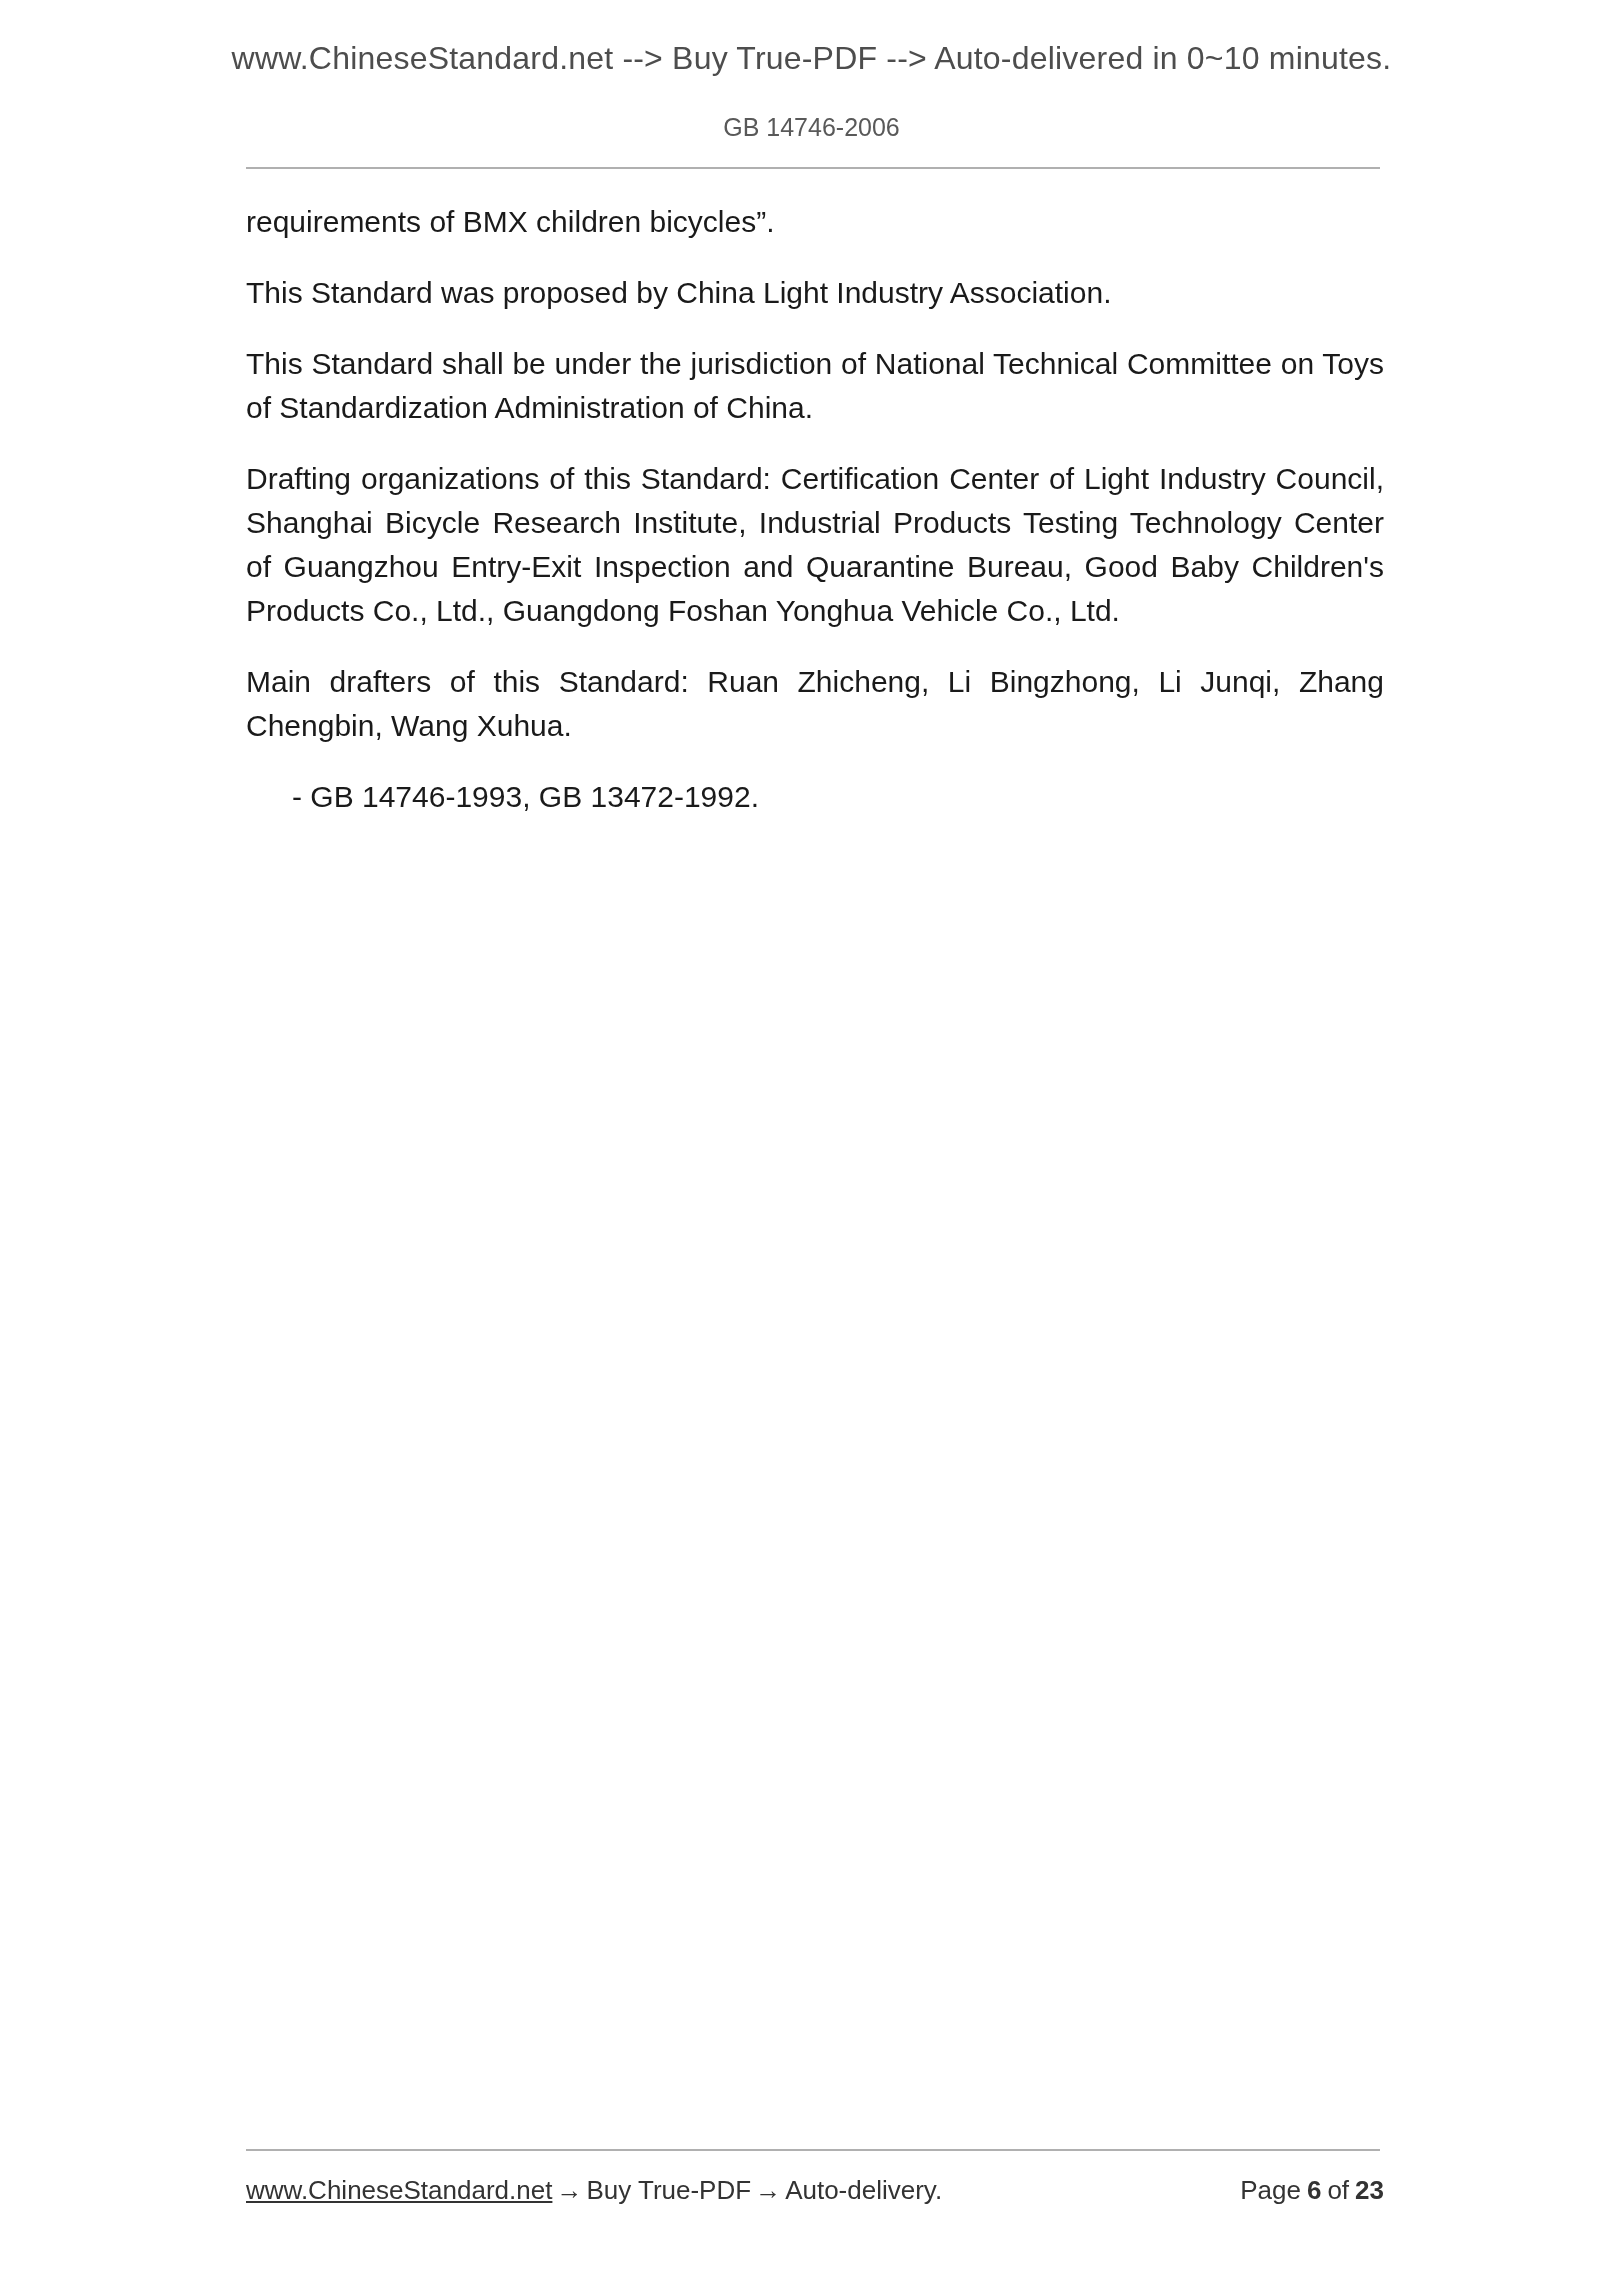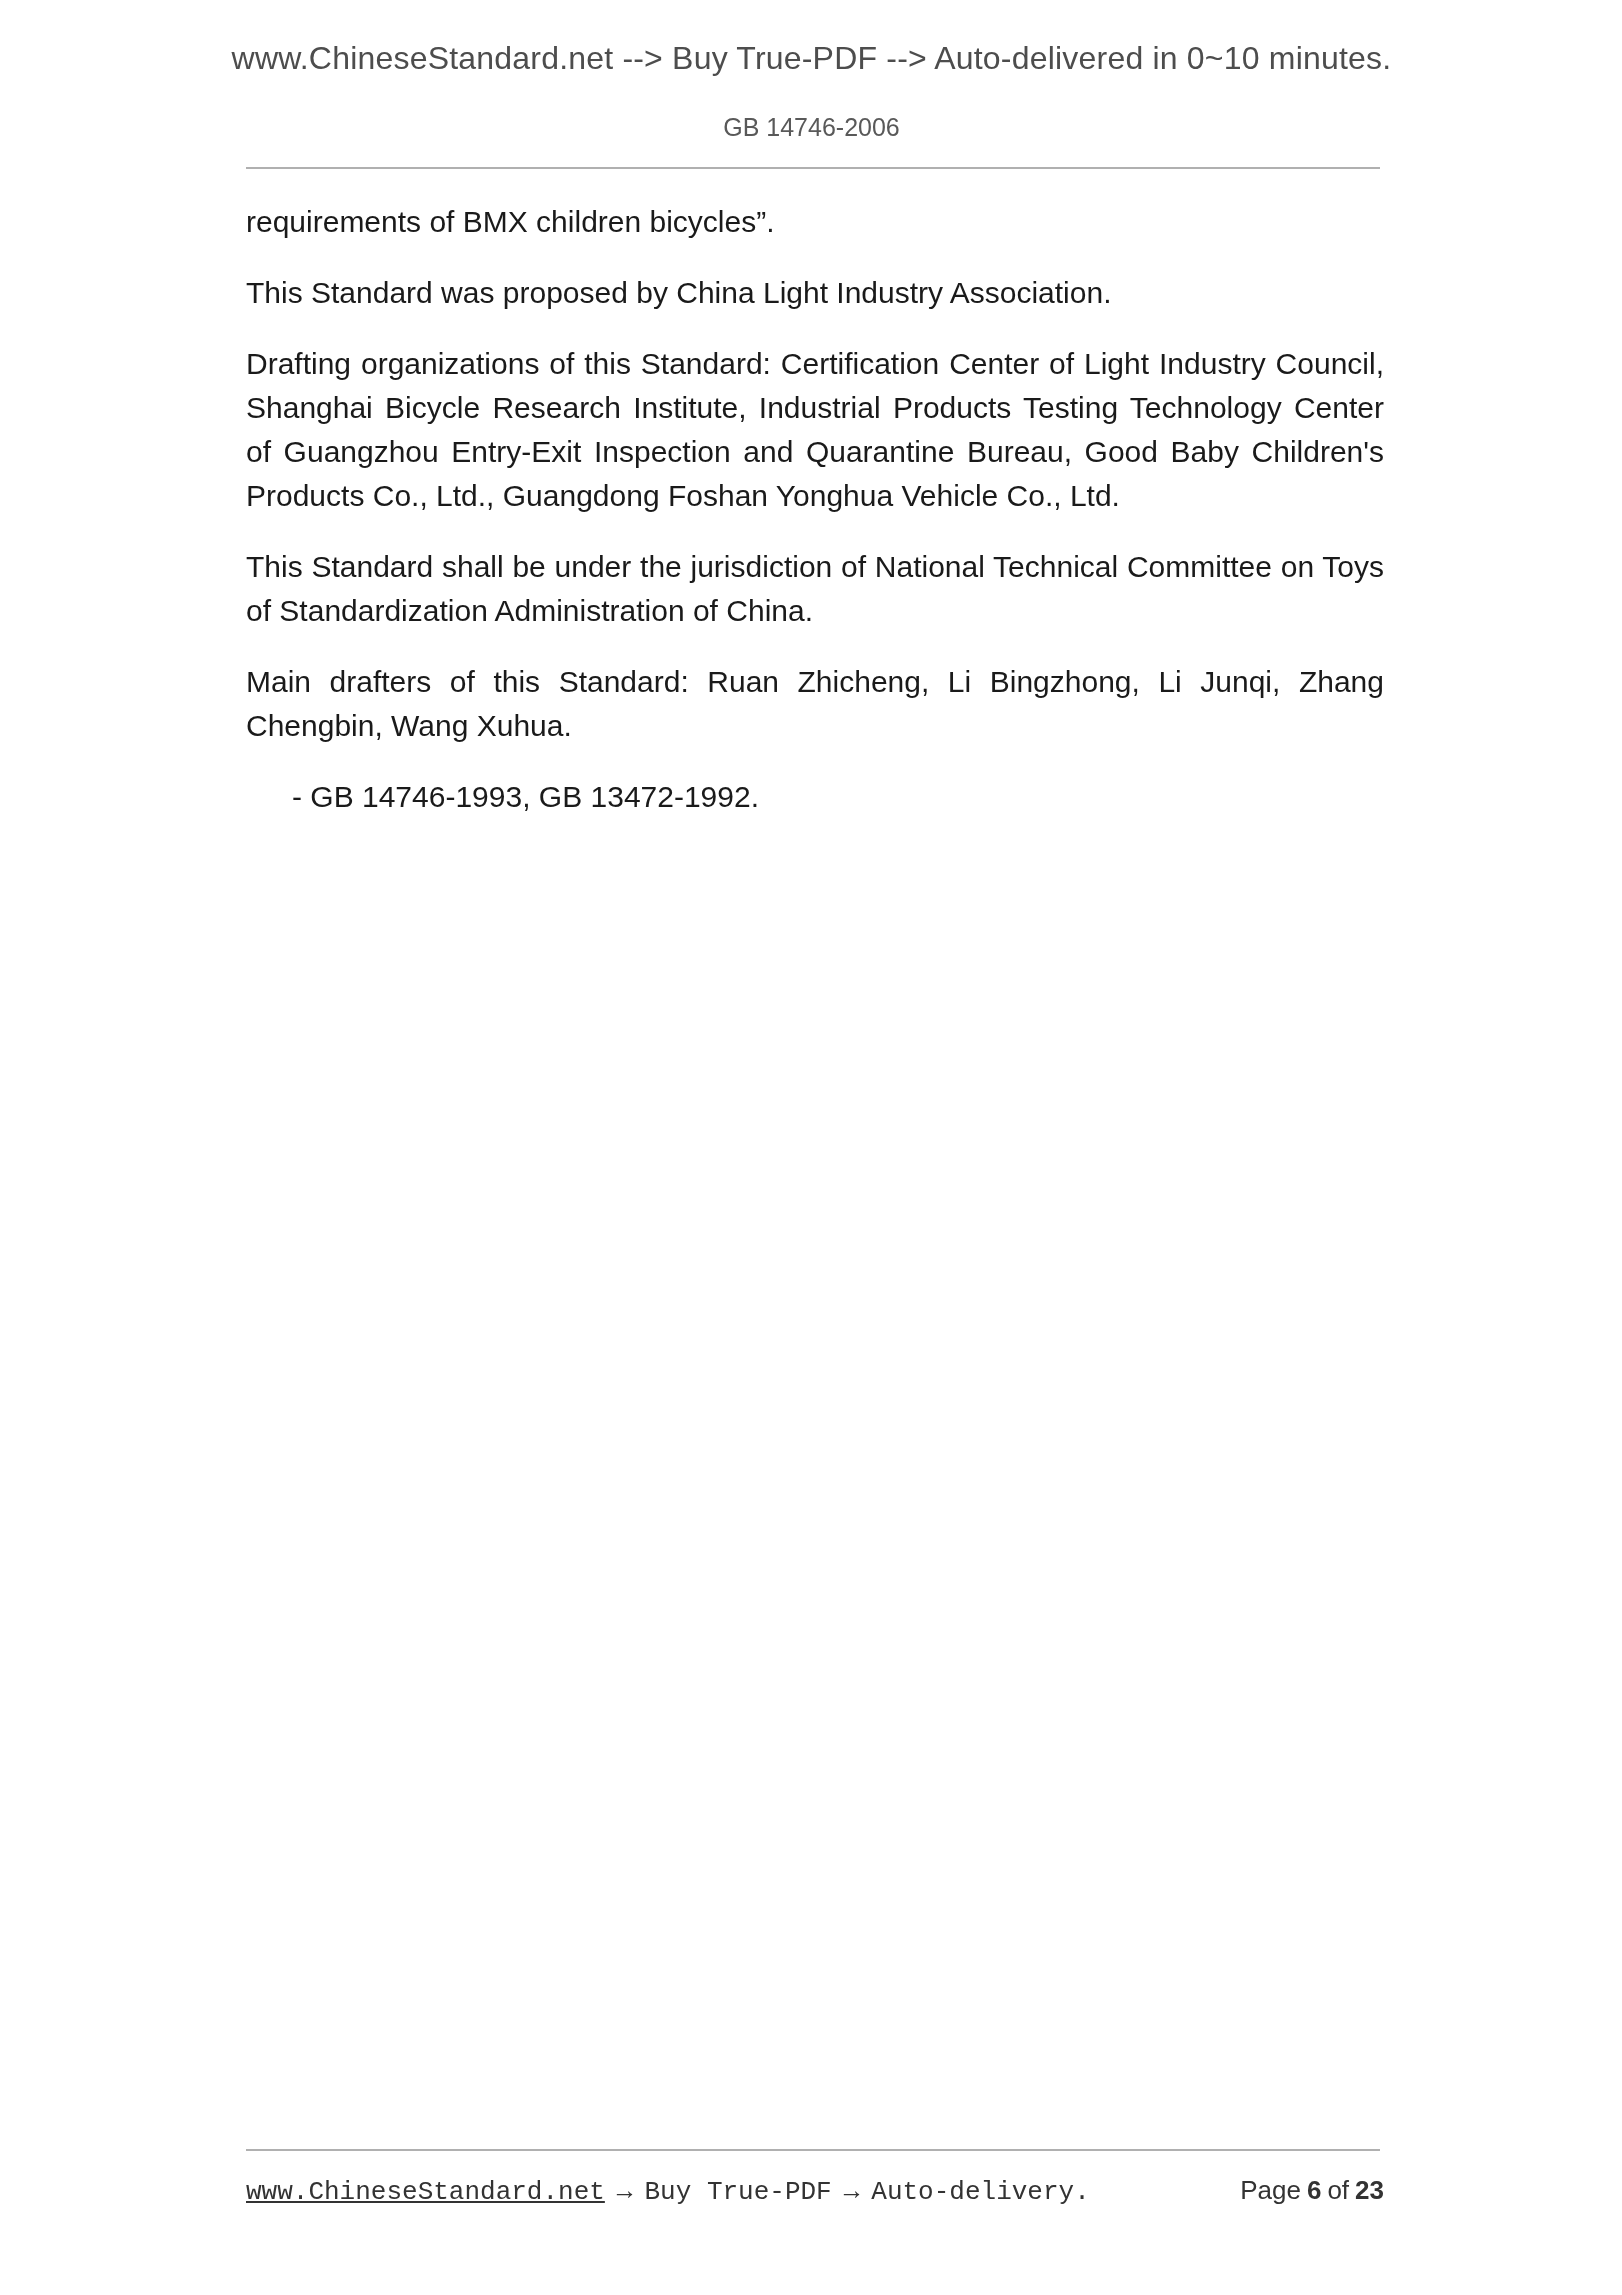--- a/index.html
+++ b/index.html
@@ -84,23 +84,22 @@
     left: 246px;
     width: 1138px;
     font-size: 26px;
     color: #333333;
     display: flex;
     align-items: baseline;
   }
   .footer-left {
     display: flex;
     align-items: baseline;
-    gap: 12px;
+    gap: 4px;
     white-space: nowrap;
-    font-family: Liberation Mono, monospace;
   }
   .footer-link {
     text-decoration: underline;
     color: #333333;
   }
   .arrow {
     font-size: 26px;
     color: #333333;
   }
   .footer-right {
@@ -121,22 +120,22 @@
 
   <div class="banner">www.ChineseStandard.net --&gt; Buy True-PDF --&gt; Auto-delivered in 0~10 minutes.</div>
 
   <div class="std-code">GB 14746-2006</div>
 
   <div class="rule-top"></div>
 
   <div class="content">
     <p class="para noj">requirements of BMX children bicycles”.</p>
     <p class="para noj">This Standard was proposed by China Light Industry Association.</p>
+    <p class="para">This Standard shall be under the jurisdiction of National Technical Committee on Toys of Standardization Administration of China.</p>
     <p class="para">Drafting organizations of this Standard: Certification Center of Light Industry Council, Shanghai Bicycle Research Institute, Industrial Products Testing Technology Center of Guangzhou Entry-Exit Inspection and Quarantine Bureau, Good Baby Children's Products Co., Ltd., Guangdong Foshan Yonghua Vehicle Co., Ltd.</p>
-    <p class="para">This Standard shall be under the jurisdiction of National Technical Committee on Toys of Standardization Administration of China.</p>
     <p class="para">Main drafters of this Standard: Ruan Zhicheng, Li Bingzhong, Li Junqi, Zhang Chengbin, Wang Xuhua.</p>
     <p class="para indent">- GB 14746-1993, GB 13472-1992.</p>
   </div>
 
   <div class="rule-bottom"></div>
 
   <div class="footer">
     <div class="footer-left">
       <span class="footer-link">www.ChineseStandard.net</span>
       <span class="arrow">→</span>

